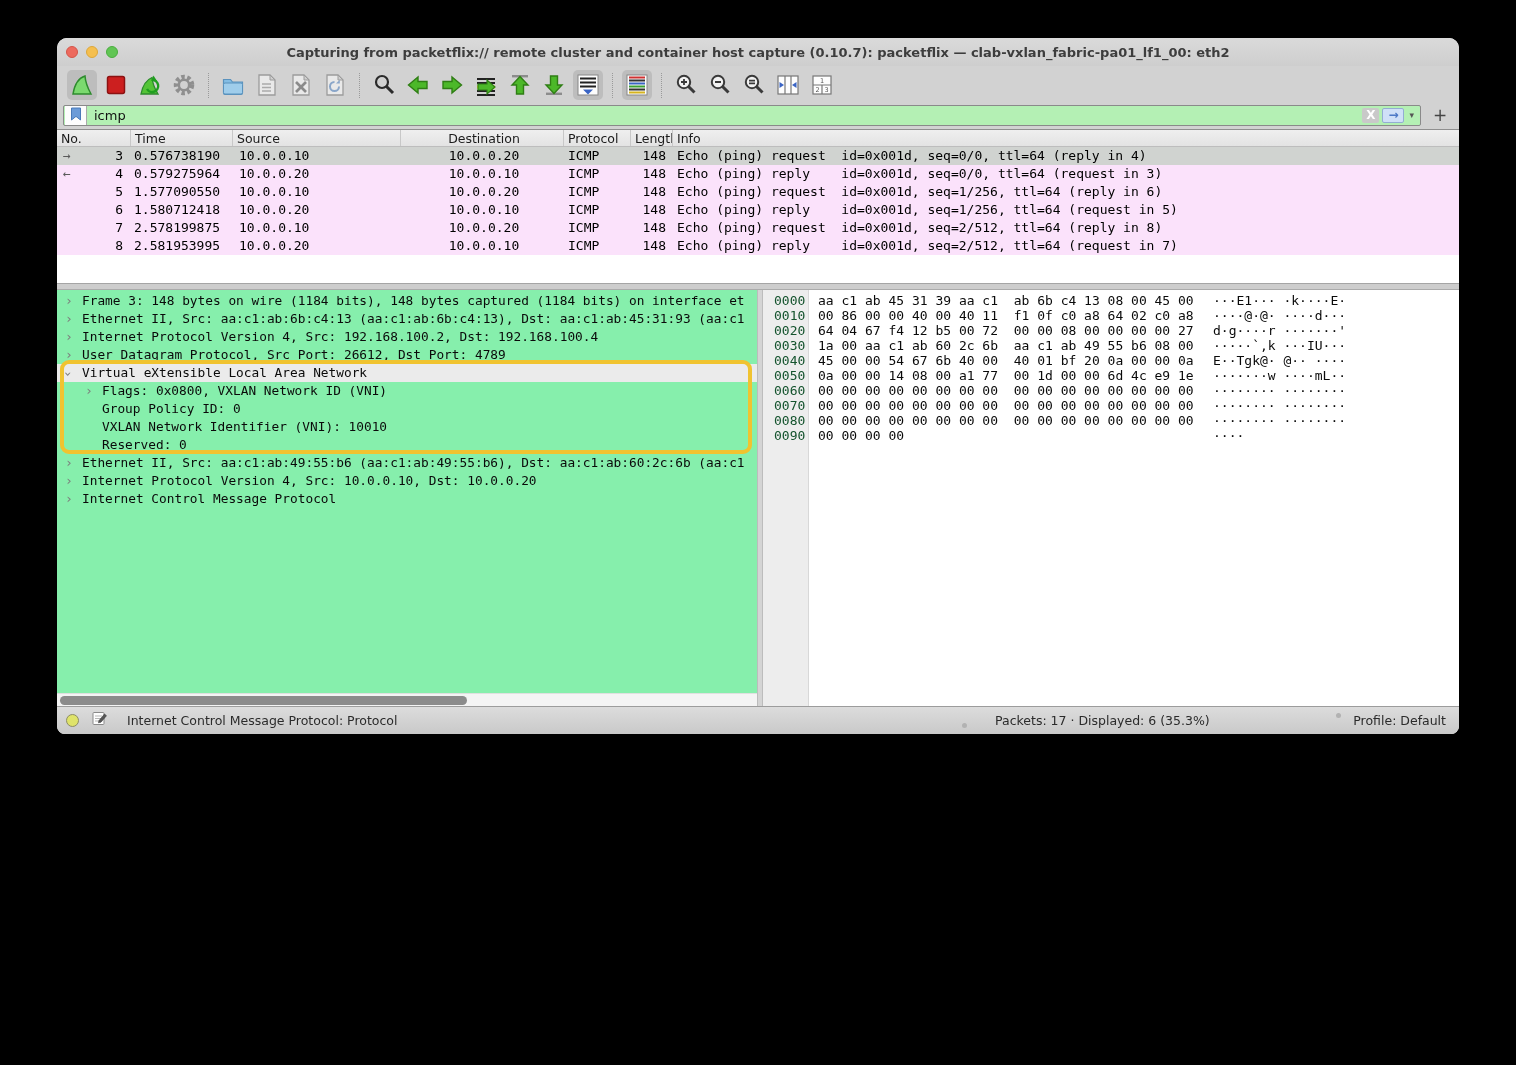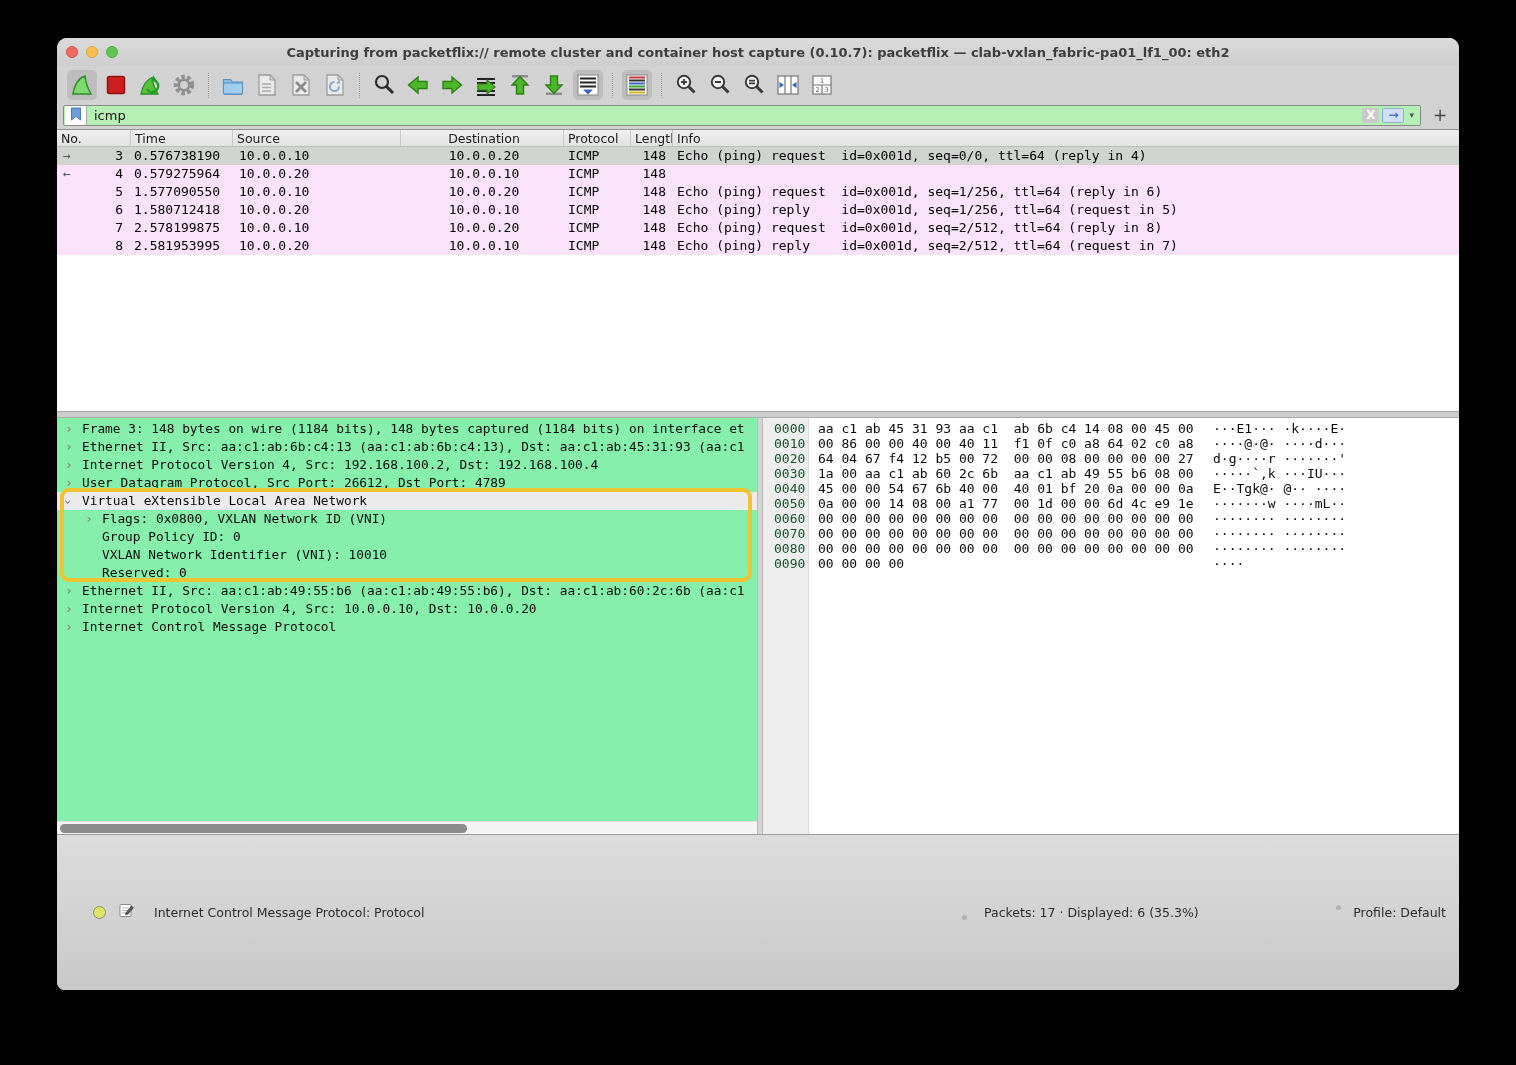--- a/index.html
+++ b/index.html
@@ -1,17 +1,17 @@
 <!DOCTYPE html>
 <html><head>
 <meta charset="utf-8">
 <style>
   html,body{margin:0;padding:0;background:#000;width:1516px;height:1065px;font-family:"DejaVu Sans",sans-serif;}
   *{box-sizing:border-box;}
-  .window{position:absolute;left:57px;top:38px;width:1402px;height:952px;background:#fff;
+  .window{position:absolute;left:57px;top:38px;width:1402px;height:696px;background:#fff;
     border-radius:10px 10px 8px 8px;overflow:hidden;display:flex;flex-direction:column;}
   
   .titlebar{height:28px;background:linear-gradient(#dadada,#cecece);position:relative;flex:none;
     display:flex;align-items:center;justify-content:center;}
   .lights{position:absolute;left:9px;top:8px;display:flex;gap:8px;}
   .light{width:12px;height:12px;border-radius:50%;}
   .light.red{background:#ed6a5e;border:1px solid #d35549;}
   .light.yellow{background:#f5bf4f;border:1px solid #dca73a;}
   .light.green{background:#61c554;border:1px solid #4aad3f;}
   .title{font-size:13px;font-weight:bold;color:#3d3d3d;white-space:nowrap;}
@@ -74,25 +74,25 @@
   .hthumb{position:absolute;left:3px;top:2px;width:407px;height:9px;background:#8b8b8b;border-radius:4.5px;}
   .vsplit{width:6px;flex:none;background:#d4d4d4;border-left:1px solid #bcbcbc;border-right:1px solid #bcbcbc;}
   .hex-pane{flex:1;position:relative;padding-top:3px;overflow:hidden;background:#fff;}
   .offset-strip{position:absolute;left:0;top:0;bottom:0;width:46px;background:#ededed;border-right:1px solid #d8d8d8;}
   .xrow{position:relative;height:15px;line-height:15px;font-family:"DejaVu Sans Mono",monospace;font-size:13px;white-space:pre;}
   .xoff{position:absolute;left:11px;color:#14532d;}
   .xhex{position:absolute;left:55px;color:#0a0a0a;}
   .xascii{position:absolute;left:450px;color:#0a0a0a;}
   
   .statusbar{flex:1;background:linear-gradient(#dcdcdc,#c9c9c9);border-top:1px solid #9c9c9c;position:relative;
-    display:flex;align-items:center;font-size:12.5px;color:#2b2b2b;padding-left:27px;}
+    display:flex;align-items:center;font-size:12.5px;color:#2b2b2b;}
   .expert-circle{width:13px;height:13px;border-radius:50%;background:#dfe36a;border:1px solid #8d8d64;margin-left:9px;flex:none;}
   .note-icon{margin-left:13px;flex:none;}
   .status-left-text{margin-left:20px;white-space:nowrap;}
-  .status-mid{position:absolute;left:905px;display:flex;align-items:flex-end;gap:17px;white-space:nowrap;}
+  .status-mid{position:absolute;left:905px;display:flex;align-items:flex-end;gap:28px;white-space:nowrap;}
   .status-right{position:absolute;right:13px;display:flex;align-items:flex-start;gap:12px;white-space:nowrap;}
   .sdot{width:5px;height:5px;border-radius:50%;background:#b2b2b2;}
 </style>
 </head>
 <body>
 
 <div class="window">
 
   <div class="titlebar">
     <div class="lights">
@@ -359,20 +359,21 @@
         <span class="pcell info w-info">Echo (ping) request  id=0x001d, seq=0/0, ttl=64 (reply in 4)</span>
       </div>
 
       <div class="prow dir-left">
         <span class="pcell no w-no"><i class="dir"></i><span>4</span></span>
         <span class="pcell time w-time">0.579275964</span>
         <span class="pcell src w-src">10.0.0.20</span>
         <span class="pcell dst w-dst">10.0.0.10</span>
         <span class="pcell proto w-proto">ICMP</span>
         <span class="pcell len w-len">148</span>
+        <span class="pcell info w-info">Echo (ping) reply    id=0x001d, seq=0/0, ttl=64 (request in 3)</span>
       </div>
 
       <div class="prow">
         <span class="pcell no w-no"><i class="dir"></i><span>5</span></span>
         <span class="pcell time w-time">1.577090550</span>
         <span class="pcell src w-src">10.0.0.10</span>
         <span class="pcell dst w-dst">10.0.0.20</span>
         <span class="pcell proto w-proto">ICMP</span>
         <span class="pcell len w-len">148</span>
         <span class="pcell info w-info">Echo (ping) request  id=0x001d, seq=1/256, ttl=64 (reply in 6)</span>
@@ -443,21 +444,21 @@
       <div class="annotation-box"></div>
       <div class="hscrollbar">
         <div class="hthumb"></div>
       </div>
     </div>
     <div class="vsplit"></div>
     <div class="hex-pane">
       <div class="offset-strip"></div>
       <div>
 
-          <div class="xrow"><span class="xoff">0000</span><span class="xhex">aa c1 ab 45 31 93 aa c1  ab 6b c4 14 08 00 45 00</span><span class="xascii">···E1··· ·k····E·</span></div>
+          <div class="xrow"><span class="xoff">0000</span><span class="xhex">aa c1 ab 45 31 39 aa c1  ab 6b c4 13 08 00 45 00</span><span class="xascii">···E1··· ·k····E·</span></div>
 
           <div class="xrow"><span class="xoff">0010</span><span class="xhex">00 86 00 00 40 00 40 11  f1 0f c0 a8 64 02 c0 a8</span><span class="xascii">····@·@· ····d···</span></div>
 
           <div class="xrow"><span class="xoff">0020</span><span class="xhex">64 04 67 f4 12 b5 00 72  00 00 08 00 00 00 00 27</span><span class="xascii">d·g····r ·······'</span></div>
 
           <div class="xrow"><span class="xoff">0030</span><span class="xhex">1a 00 aa c1 ab 60 2c 6b  aa c1 ab 49 55 b6 08 00</span><span class="xascii">·····`,k ···IU···</span></div>
 
           <div class="xrow"><span class="xoff">0040</span><span class="xhex">45 00 00 54 67 6b 40 00  40 01 bf 20 0a 00 00 0a</span><span class="xascii">E··Tgk@· @·· ····</span></div>
 
           <div class="xrow"><span class="xoff">0050</span><span class="xhex">0a 00 00 14 08 00 a1 77  00 1d 00 00 6d 4c e9 1e</span><span class="xascii">·······w ····mL··</span></div>

